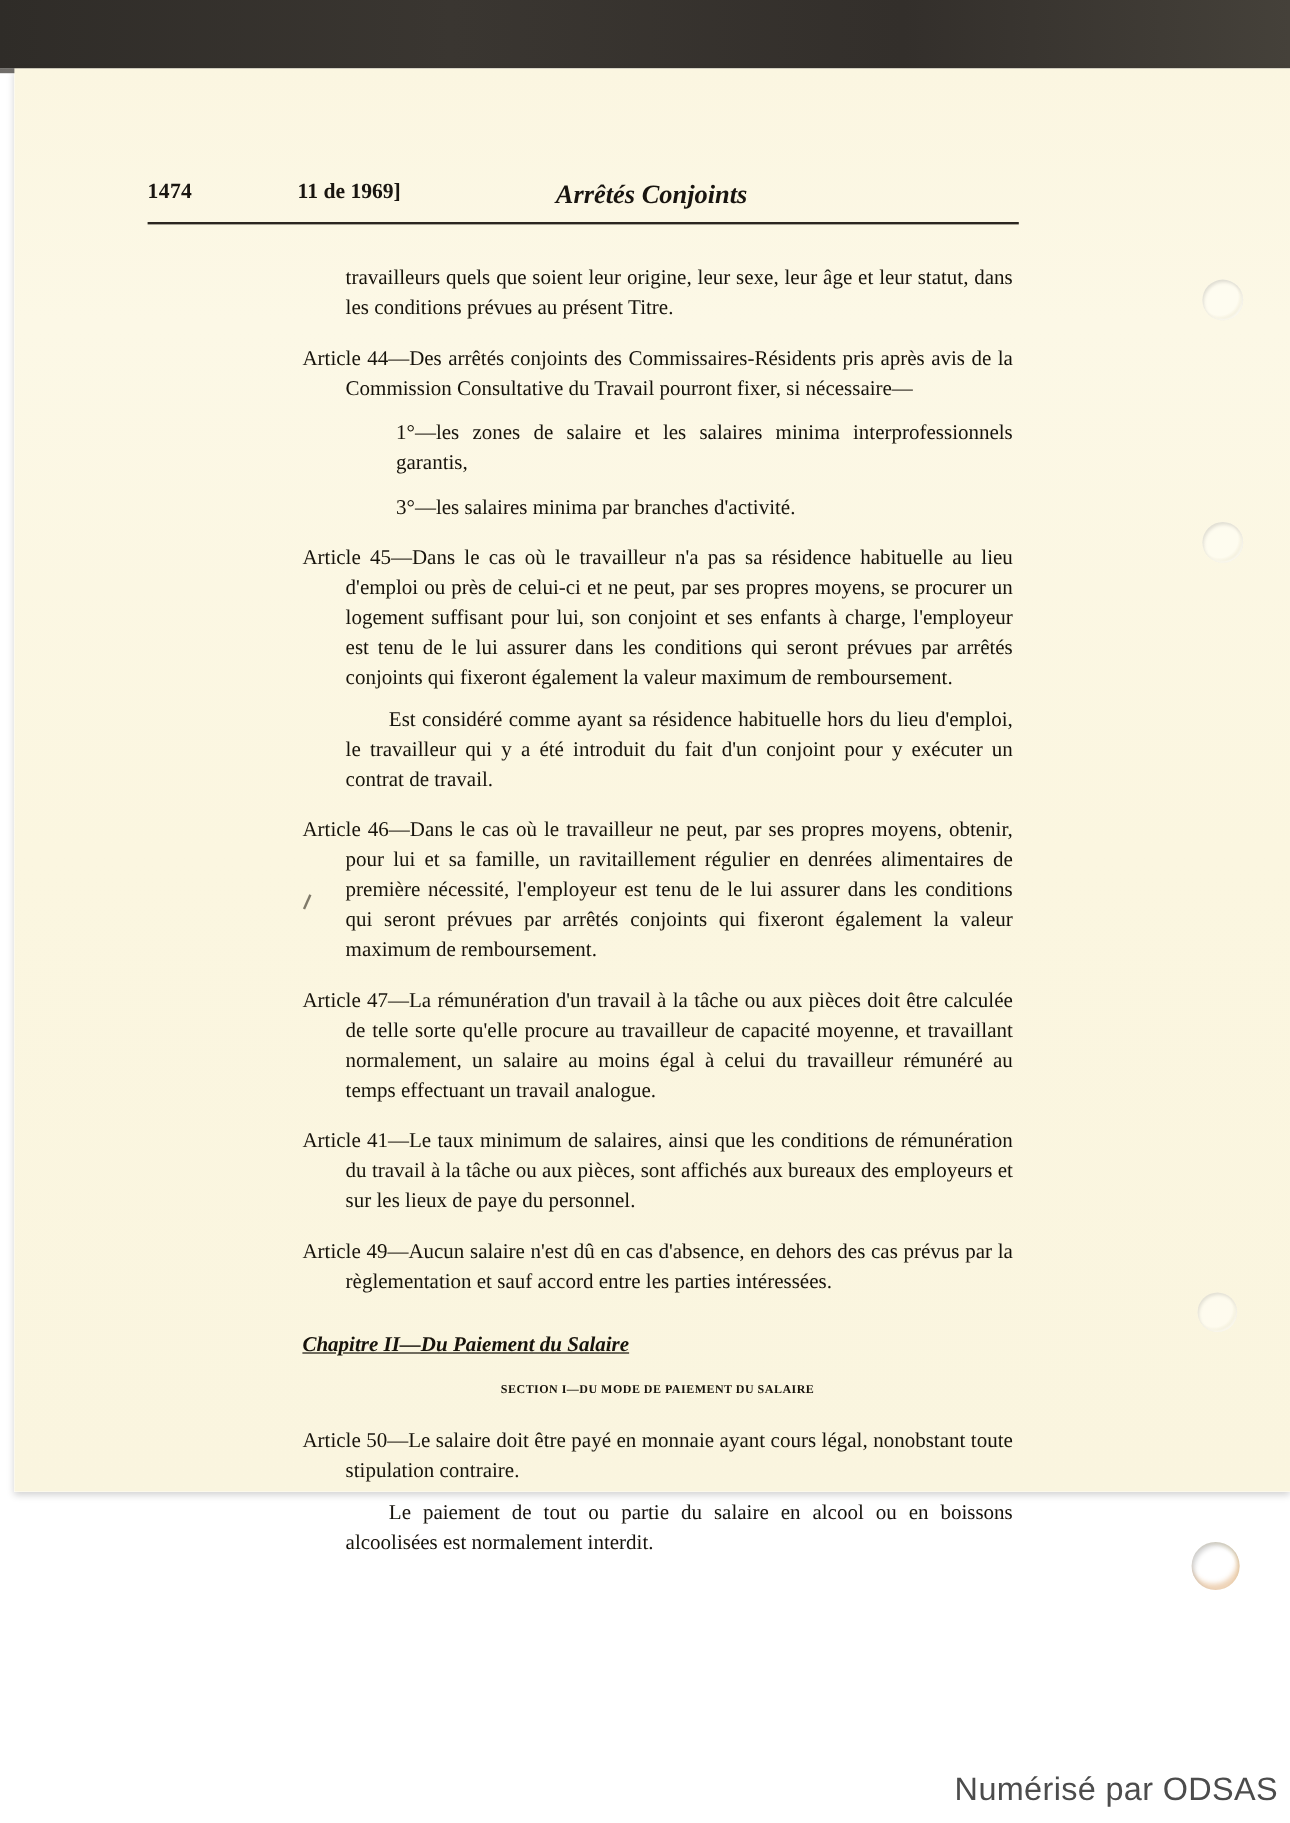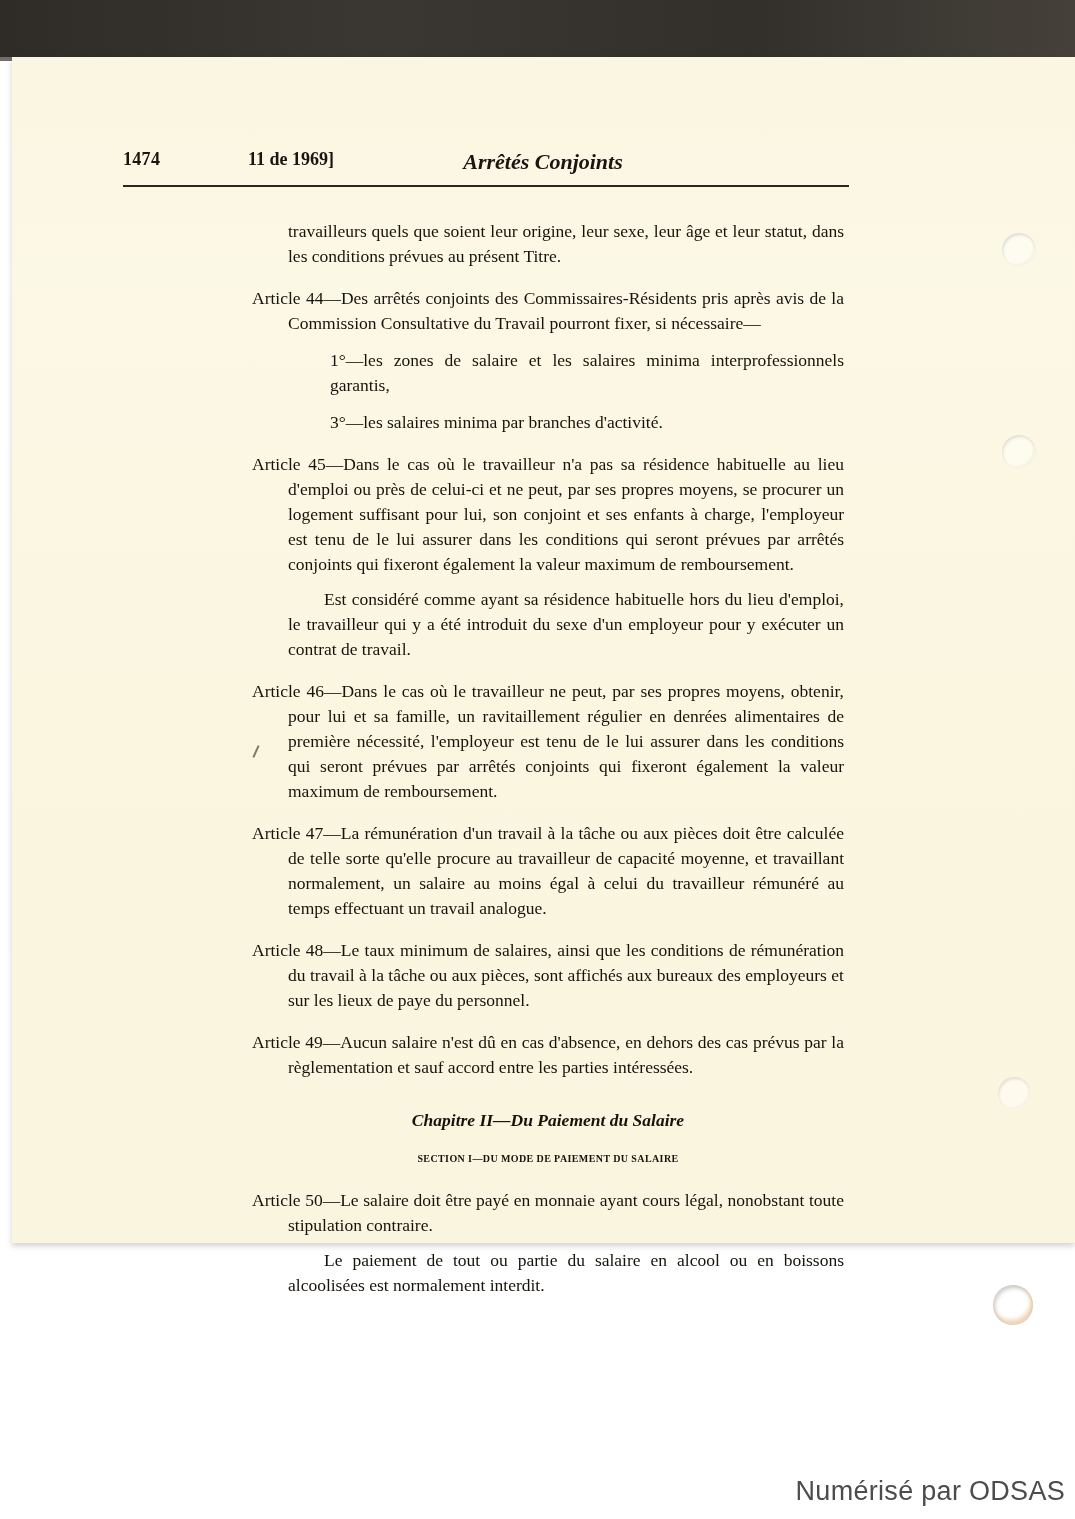--- a/index.html
+++ b/index.html
@@ -34,21 +34,21 @@
   .text-col{
     position:absolute;left:240px;top:162px;width:592px;
     color:#17130b;font-size:17.5px;line-height:25px;
     text-align:justify;
   }
   .text-col p{margin:0;}
   p.cont{margin-top:0;margin-left:36px;}
   p.article{margin-top:17px;padding-left:36px;text-indent:-36px;}
   p.sub{margin-top:12px;margin-left:78px;}
   p.indent{margin-top:10px;margin-left:36px;text-indent:36px;}
-  p.chapter{margin-top:28px;text-align:center;font-weight:bold;font-style:italic;}
+  p.chapter{margin-top:28px;font-weight:bold;font-style:italic;text-decoration:underline;}
   p.section{margin-top:13px;text-align:center;font-size:10px;letter-spacing:.4px;font-weight:bold;}
 
   
   .hole{
     position:absolute;border-radius:50%;
     background:radial-gradient(circle at 42% 42%, #fffdf2 55%, #efead4 72%, #f8f4e2 82%);
     box-shadow:inset 1px 2px 3px rgba(0,0,0,.14), inset -1px -1px 2px rgba(255,255,255,.8);
   }
   .hole-1{left:990px;top:176px;width:34px;height:34px;opacity:.9;}
   .hole-2{left:990px;top:378px;width:34px;height:34px;opacity:.85;}
@@ -83,24 +83,24 @@
     <span class="jtitle">Arrêtés Conjoints</span>
     <div class="rule"></div>
   </div>
 
   <div class="text-col">
     <p class="cont">travailleurs quels que soient leur origine, leur sexe, leur âge et leur statut, dans les conditions prévues au présent Titre.</p>
     <p class="article">Article 44—Des arrêtés conjoints des Commissaires-Résidents pris après avis de la Commission Consultative du Travail pourront fixer, si nécessaire—</p>
     <p class="sub">1°—les zones de salaire et les salaires minima interprofessionnels garantis,</p>
     <p class="sub">3°—les salaires minima par branches d'activité.</p>
     <p class="article">Article 45—Dans le cas où le travailleur n'a pas sa résidence habituelle au lieu d'emploi ou près de celui-ci et ne peut, par ses propres moyens, se procurer un logement suffisant pour lui, son conjoint et ses enfants à charge, l'employeur est tenu de le lui assurer dans les conditions qui seront prévues par arrêtés conjoints qui fixeront également la valeur maximum de remboursement.</p>
-    <p class="indent">Est considéré comme ayant sa résidence habituelle hors du lieu d'emploi, le travailleur qui y a été introduit du sexe d'un employeur pour y exécuter un contrat de travail.</p>
+    <p class="indent">Est considéré comme ayant sa résidence habituelle hors du lieu d'emploi, le travailleur qui y a été introduit du fait d'un conjoint pour y exécuter un contrat de travail.</p>
     <p class="article">Article 46—Dans le cas où le travailleur ne peut, par ses propres moyens, obtenir, pour lui et sa famille, un ravitaillement régulier en denrées alimentaires de première nécessité, l'employeur est tenu de le lui assurer dans les conditions qui seront prévues par arrêtés conjoints qui fixeront également la valeur maximum de remboursement.</p>
     <p class="article">Article 47—La rémunération d'un travail à la tâche ou aux pièces doit être calculée de telle sorte qu'elle procure au travailleur de capacité moyenne, et travaillant normalement, un salaire au moins égal à celui du travailleur rémunéré au temps effectuant un travail analogue.</p>
-    <p class="article">Article 48—Le taux minimum de salaires, ainsi que les conditions de rémunération du travail à la tâche ou aux pièces, sont affichés aux bureaux des employeurs et sur les lieux de paye du personnel.</p>
+    <p class="article">Article 41—Le taux minimum de salaires, ainsi que les conditions de rémunération du travail à la tâche ou aux pièces, sont affichés aux bureaux des employeurs et sur les lieux de paye du personnel.</p>
     <p class="article">Article 49—Aucun salaire n'est dû en cas d'absence, en dehors des cas prévus par la règlementation et sauf accord entre les parties intéressées.</p>
     <p class="chapter">Chapitre II—Du Paiement du Salaire</p>
     <p class="section">SECTION I—DU MODE DE PAIEMENT DU SALAIRE</p>
     <p class="article">Article 50—Le salaire doit être payé en monnaie ayant cours légal, nonobstant toute stipulation contraire.</p>
     <p class="indent">Le paiement de tout ou partie du salaire en alcool ou en boissons alcoolisées est normalement interdit.</p>
   </div>
 
   <div class="hole hole-1"></div>
   <div class="hole hole-2"></div>
   <div class="hole hole-3"></div>

